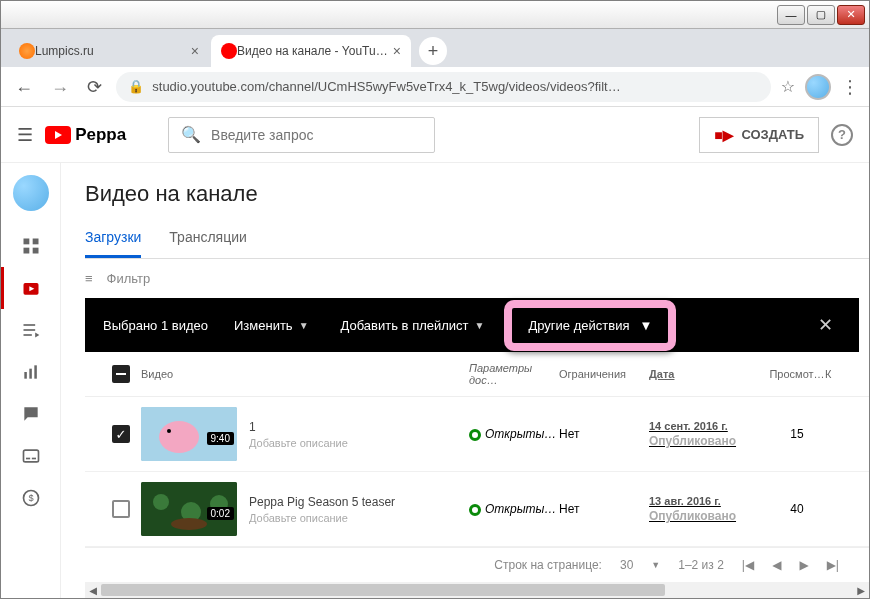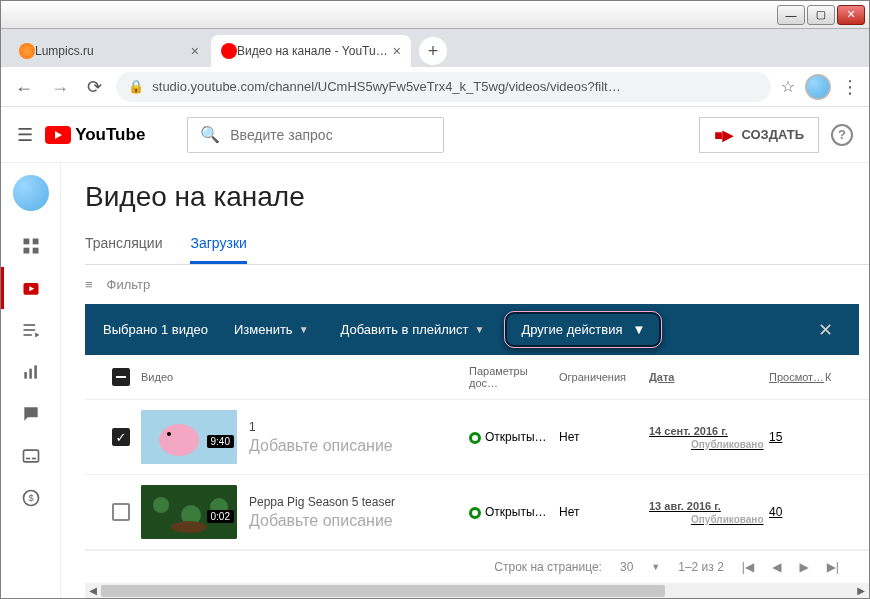--- a/index.html
+++ b/index.html
@@ -47,57 +47,57 @@
 .main { flex: 1; display: flex; overflow: hidden; }
 .sidebar { width: 60px; border-right: 1px solid #eee; display: flex; flex-direction: column; align-items: center; padding-top: 12px; gap: 0; }
 .avatar { width: 36px; height: 36px; border-radius: 50%; background: radial-gradient(circle at 30% 30%, #9ad8ff, #5ab0e8); margin-bottom: 14px; }
 .side-item { width: 60px; height: 42px; display: flex; align-items: center; justify-content: center; color: #666; position: relative; }
 .side-item.active { color: #c00; }
 .side-item.active::before { content: ""; position: absolute; left: 0; top: 0; bottom: 0; width: 3px; background: #c00; }
 .side-item svg { width: 20px; height: 20px; fill: currentColor; }
 
 
 .content { flex: 1; overflow: auto; padding: 0 0 0 24px; display: flex; flex-direction: column; }
-.page-title { font-size: 28px; font-weight: 500; color: #222; padding: 18px 0 12px 0; }
+.page-title { font-size: 22px; font-weight: 500; color: #222; padding: 18px 0 12px 0; }
 .subtabs { display: flex; gap: 28px; border-bottom: 1px solid #ddd; font-size: 14px; }
 .subtab { padding: 10px 0; color: #666; }
 .subtab.active { color: #065fd4; border-bottom: 3px solid #065fd4; font-weight: 500; }
 .filter-row { display: flex; align-items: center; gap: 14px; padding: 12px 0; color: #888; font-size: 13px; }
 
 
-.action-bar { background: #0c4a6e; color: #fff; height: 56px; display: flex; align-items: center; padding: 0 18px; gap: 0; font-size: 13px; margin-right: 10px; }
+.action-bar { background: #000000; color: #fff; height: 56px; display: flex; align-items: center; padding: 0 18px; gap: 0; font-size: 13px; margin-right: 10px; }
 .action-item { display: flex; align-items: center; gap: 6px; padding: 0 6px; text-align: center; }
 .action-item .chev { font-size: 10px; color: #ccc; }
-.highlight-box { border: 1px solid #f9a8d4; border-radius: 10px; padding: 10px 16px; display: flex; align-items: center; gap: 10px; box-shadow: 0 0 0 2px rgba(0,0,0,0.6) inset, 0 2px 6px rgba(0,0,0,0.5); }
+.highlight-box { border: 8px solid #f9a8d4; border-radius: 10px; padding: 10px 16px; display: flex; align-items: center; gap: 10px; box-shadow: 0 0 0 2px rgba(0,0,0,0.6) inset, 0 2px 6px rgba(0,0,0,0.5); }
 .action-close { margin-left: auto; font-size: 18px; color: #ccc; padding: 0 8px; }
 
 
 .tbl-head { display: flex; align-items: center; padding: 10px 16px; font-size: 11px; color: #666; border-bottom: 1px solid #eee; }
 .col-chk { width: 40px; display: flex; justify-content: center; }
 .col-video { flex: 1; min-width: 180px; }
-.col-vis { width: 90px; }
+.col-vis { width: 90px; font-style: italic; }
 .col-restr { width: 90px; }
 .col-date { width: 120px; font-size: 11px; font-weight: bold; text-decoration: underline; }
-.col-views { width: 56px; text-align: left; text-decoration: underline; }
+.col-views { width: 56px; text-align: center; }
 .col-k { width: 28px; }
 .chk { width: 18px; height: 18px; border: 2px solid #888; border-radius: 2px; display: flex; align-items: center; justify-content: center; background: #fff; }
 .chk.checked { background: #222; border-color: #222; color: #fff; font-size: 13px; }
 .chk.mixed { background: #222; border-color: #222; }
 .chk.mixed::after { content: ""; width: 10px; height: 2px; background: #fff; }
 
 .row { display: flex; align-items: center; padding: 10px 16px; border-bottom: 1px solid #f0f0f0; font-size: 12px; }
 .thumb { width: 96px; height: 54px; background: #8bc0d8; border-radius: 2px; position: relative; overflow: hidden; flex-shrink: 0; }
 .thumb.green { background: #2a5a2a; }
 .thumb .dur { position: absolute; bottom: 16px; right: 3px; background: #000000; color: #fff; font-size: 10px; padding: 1px 4px; border-radius: 2px; }
 .video-meta { display: flex; gap: 12px; align-items: center; }
 .vtitle { color: #444; font-size: 12px; }
-.vdesc { color: #aaa; font-size: 16px; margin-top: 3px; }
+.vdesc { color: #aaa; font-size: 11px; margin-top: 3px; }
 .vis-dot { width: 12px; height: 12px; border-radius: 50%; border: 3px solid #0a8a0a; display: inline-block; vertical-align: middle; margin-right: 4px; }
 .date-main { color: #555; }
-.date-sub { color: #aaa; font-size: 10px; margin-top: 2px; margin-left: 42px; }
+.date-sub { color: #aaa; font-size: 12px; margin-top: 2px; }
 
 
 .pager { height: 36px; display: flex; align-items: center; justify-content: flex-end; padding-right: 30px; color: #888; font-size: 12px; gap: 18px; border-top: 1px solid #eee; }
 .hscroll { height: 16px; background: #f1f1f1; display: flex; align-items: center; margin-right: 0; }
 .hscroll .arrow { width: 16px; text-align: center; font-size: 10px; color: #666; }
 .hscroll .track { flex: 1; height: 14px; background: #f1f1f1; position: relative; }
 .hscroll .thumb-bar { position: absolute; left: 0; width: 75%; top: 1px; bottom: 1px; background: #c8c8c8; border-radius: 2px; }
 </style>
 </head>
 <body>
@@ -134,21 +134,21 @@
     </div>
     <span class="star">☆</span>
     <span class="profile-dot"></span>
     <span class="dots">⋮</span>
   </div>
 
   <div class="app-header">
     <span class="hamburger">☰</span>
     <div class="logo">
       <span class="logo-play"></span>
-      <span>YouTube</span>
+      <span>Peppa</span>
     </div>
     <div class="search-box">
       <span style="color:#888">🔍</span>
       <input placeholder="Введите запрос" style="">
     </div>
     <div class="spacer"></div>
     <div class="create-btn">
       <span class="cam">■▶</span>
       <span>СОЗДАТЬ</span>
     </div>
@@ -204,22 +204,22 @@
           <svg viewBox="0 0 24 24">
             <circle cx="12" cy="12" r="9" fill="none" stroke="currentColor" stroke-width="2"></circle>
             <text x="12" y="16" text-anchor="middle" font-size="11" fill="currentColor">$</text>
           </svg>
         </div>
     </div>
 
     <div class="content">
       <div class="page-title">Видео на канале</div>
       <div class="subtabs">
+        <div class="subtab active">Загрузки</div>
         <div class="subtab">Трансляции</div>
-        <div class="subtab active">Загрузки</div>
       </div>
       <div class="filter-row">
         <span>≡</span>
         <span>Фильтр</span>
       </div>
 
       <div class="action-bar">
         <span>Выбрано 1 видео</span>
         <div style="width:20px"></div>
         <div class="action-item">

